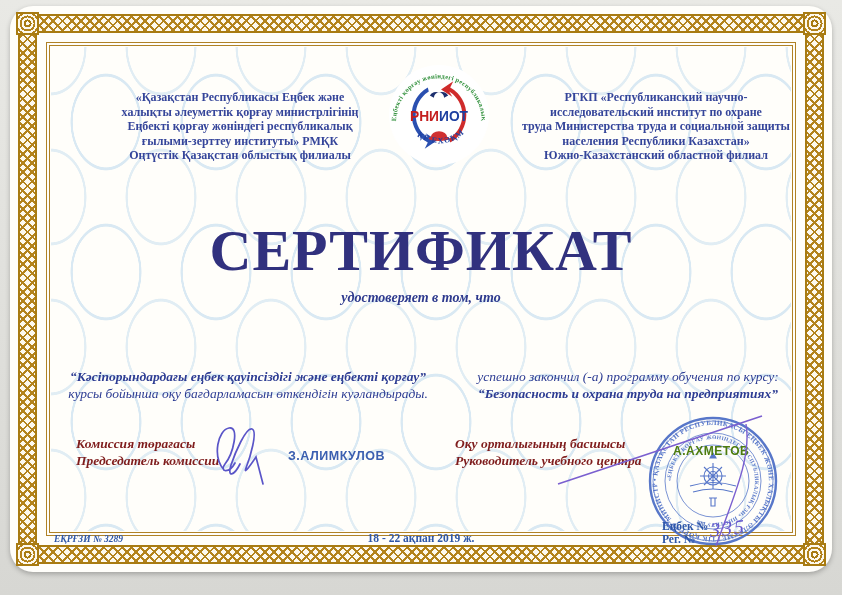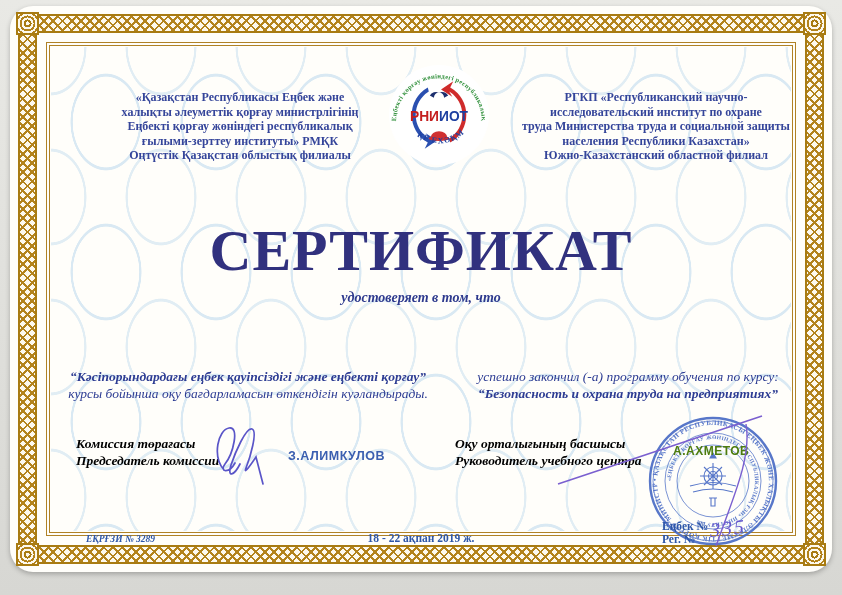--- a/index.html
+++ b/index.html
@@ -28,21 +28,21 @@
       radial-gradient(closest-side,transparent 60%,rgba(130,185,225,.24) 61%,rgba(130,185,225,.24) 64%,transparent 65%);
     background-size:110px 150px,110px 150px;background-position:0 0,55px 75px;}
   
   .abs{position:absolute;}
   .org{width:300px;text-align:center;font-weight:bold;font-size:12px;line-height:14.5px;color:#35459a;}
   .title{left:0;right:0;top:216px;text-align:center;font-size:58px;font-weight:bold;color:#31317e;letter-spacing:1px;line-height:1;}
   .subtitle{left:0;right:0;top:284px;text-align:center;font-style:italic;font-weight:bold;font-size:14px;color:#2e3a8e;}
   .recipient{left:0;right:0;top:326px;text-align:center;font-weight:bold;font-size:18.5px;letter-spacing:.5px;color:#4e80c4;}
   .course{font-size:13.5px;line-height:17px;text-align:center;color:#2d3c93;font-style:italic;}
   .course .b{font-weight:bold;}
-  .sig-label{font-weight:bold;font-style:italic;font-size:13.5px;line-height:16.5px;color:#000000;}
+  .sig-label{font-weight:bold;font-style:italic;font-size:13.5px;line-height:16.5px;color:#7f1d1d;}
   .sig-name{font-family:"Liberation Sans",sans-serif;font-weight:bold;font-size:12.5px;letter-spacing:.5px;color:#3b5fb0;}
   .foot-no{font-weight:bold;font-style:italic;font-size:9.5px;color:#2d56a8;}
   .foot-date{left:0;right:0;top:526px;text-align:center;font-weight:bold;font-size:11.5px;color:#2d56a8;}
   .reg{font-weight:bold;font-size:11.5px;line-height:13px;color:#2d56a8;}
   .reg-no{font-size:20px;font-style:italic;color:#6456cc;transform:rotate(-7deg) skewX(-6deg);letter-spacing:2px;}
   .stamp-name{font-family:"Liberation Sans",sans-serif;font-weight:bold;font-size:12px;letter-spacing:.5px;color:#4d7c0f;}
   svg{display:block;}
 </style>
 </head>
 <body>
@@ -149,21 +149,21 @@
     </div>
     <div class="abs stamp-name" style="left:663px;top:438px;">А.АХМЕТОВ</div>
 
     <div class="abs" style="left:538px;top:394px;width:232px;height:152px;pointer-events:none;">
       <svg width="232" height="152" viewBox="0 0 232 152">
         <path d="M10,84 L214,16" stroke="#7a5fd0" stroke-width="1.6" fill="none"></path>
         <path d="M198,24 C204,58 184,100 168,146" stroke="#7a5fd0" stroke-width="1.4" fill="none"></path>
       </svg>
     </div>
 
-    <div class="abs foot-no" style="left:76px;top:528px;">ЕҚРҒЗИ № 3289</div>
+    <div class="abs foot-no" style="left:44px;top:528px;">ЕҚРҒЗИ № 3289</div>
     <div class="abs foot-date">18 - 22 ақпан 2019 ж.</div>
     <div class="abs reg" style="left:652px;top:514px;">
       <div>Еңбек №</div>
       <div>Рег. №</div>
     </div>
     <div class="abs reg-no" style="left:700px;top:511px;">335</div>
 
   </div>
 </div>
 

